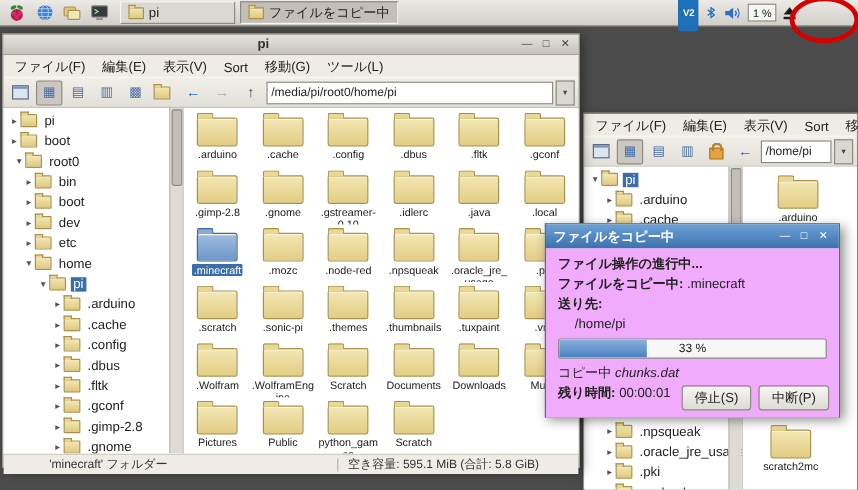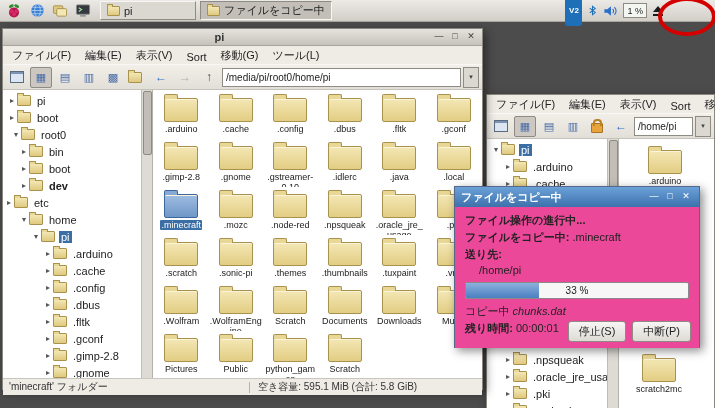--- a/index.html
+++ b/index.html
@@ -100,21 +100,21 @@
     box-shadow:inset 0 1px 0 #fbf4d8;}
   .folder::before{content:"";position:absolute;top:-5px;left:-1px;width:12px;height:4px;
     background:#e9d795;border:1px solid #a8924e;border-bottom:none;border-radius:2px 2px 0 0;}
   .file-label{max-width:52px;font-size:9px;line-height:1.12;text-align:center;word-break:break-all;
     color:#1a1a1a;padding:0 1px;}
   .file-cell.selected .folder{background:linear-gradient(#9fbde2,#6f97c7);border-color:#3c66a0;}
   .file-cell.selected .folder::before{background:#86aad4;border-color:#3c66a0;}
   .file-cell.selected .file-label{background:#3a6ea5;color:#fff;border-radius:1px;}
   .statusbar{display:flex;align-items:center;height:16px;font-size:10px;color:#333;
     padding:0 6px;background:#efece6;border-top:1px solid #c9c5bf;gap:8px;}
-  .status-left{width:232px;overflow:hidden;white-space:nowrap;}
+  .status-left{width:232px;overflow:hidden;white-space:nowrap;margin-left:32px;}
   .status-sep{width:1px;height:11px;background:#b5b1ab;}
   
   #main-window{left:2px;top:28px;width:481px;height:362px;z-index:10;}
   #main-window .win-content{height:288px;}
   #main-window .tree-pane{width:150px;}
   
   #right-window{left:486px;top:94px;width:229px;height:314px;z-index:6;}
   #right-window .win-content{height:272px;position:relative;}
   #right-window .tree-pane{width:132px;}
   .rw-tree-bottom{position:absolute;left:1px;top:212px;width:120px;}
@@ -122,21 +122,21 @@
   .rw-files-top{position:absolute;top:4px;left:18px;width:56px;}
   .rw-files-bottom{position:absolute;top:212px;left:12px;width:56px;}
   
   #copy-dialog{left:454px;top:186px;width:246px;height:162px;z-index:30;
     border:1px solid #54698a;}
   .dialog-titlebar{height:20px;background:linear-gradient(#6ba1d8,#3d71ad);
     display:flex;align-items:center;padding:0 6px;}
   .dialog-titlebar .title{flex:1;font-size:11px;font-weight:bold;color:#fff;}
   .dialog-titlebar .wbtn{color:#fff;}
   .dialog-body{position:relative;height:141px;padding:7px 10px;box-sizing:border-box;
-    font-size:11px;color:#222;background:#ec4899;}
+    font-size:11px;color:#222;background:#f0abfc;}
   .dlg-line{margin-bottom:3px;line-height:1.25;}
   .bold{font-weight:bold;}
   .dest-value{margin-left:14px;margin-bottom:4px;}
   .progress{position:relative;height:15px;border:1px solid #8a8a8a;background:#f7f7f7;
     margin:2px 0 6px 0;border-radius:2px;overflow:hidden;}
   .progress-fill{position:absolute;left:0;top:0;bottom:0;width:0;
     background:linear-gradient(#8cb0dc,#4a7fc1);}
   .progress-text{position:absolute;left:0;right:0;top:0;bottom:0;display:flex;
     align-items:center;justify-content:center;font-size:10px;color:#1a1a1a;}
   .current-file{font-style:italic;}
@@ -291,27 +291,27 @@
             <span class="folder-xs"></span>
             <span class="tree-label">bin</span>
           </div>
 
           <div class="tree-row" style="padding-left: 15px;">
             <span class="expander collapsed"></span>
             <span class="folder-xs"></span>
             <span class="tree-label">boot</span>
           </div>
 
-          <div class="tree-row" style="padding-left: 15px; font-weight: bold;">
+          <div class="tree-row" style="padding-left: 15px;">
             <span class="expander collapsed"></span>
             <span class="folder-xs"></span>
             <span class="tree-label">dev</span>
           </div>
 
-          <div class="tree-row" style="">
+          <div class="tree-row" style="padding-left: 15px;">
             <span class="expander collapsed"></span>
             <span class="folder-xs"></span>
             <span class="tree-label">etc</span>
           </div>
 
           <div class="tree-row" style="padding-left: 15px;">
             <span class="expander expanded"></span>
             <span class="folder-xs"></span>
             <span class="tree-label">home</span>
           </div>

